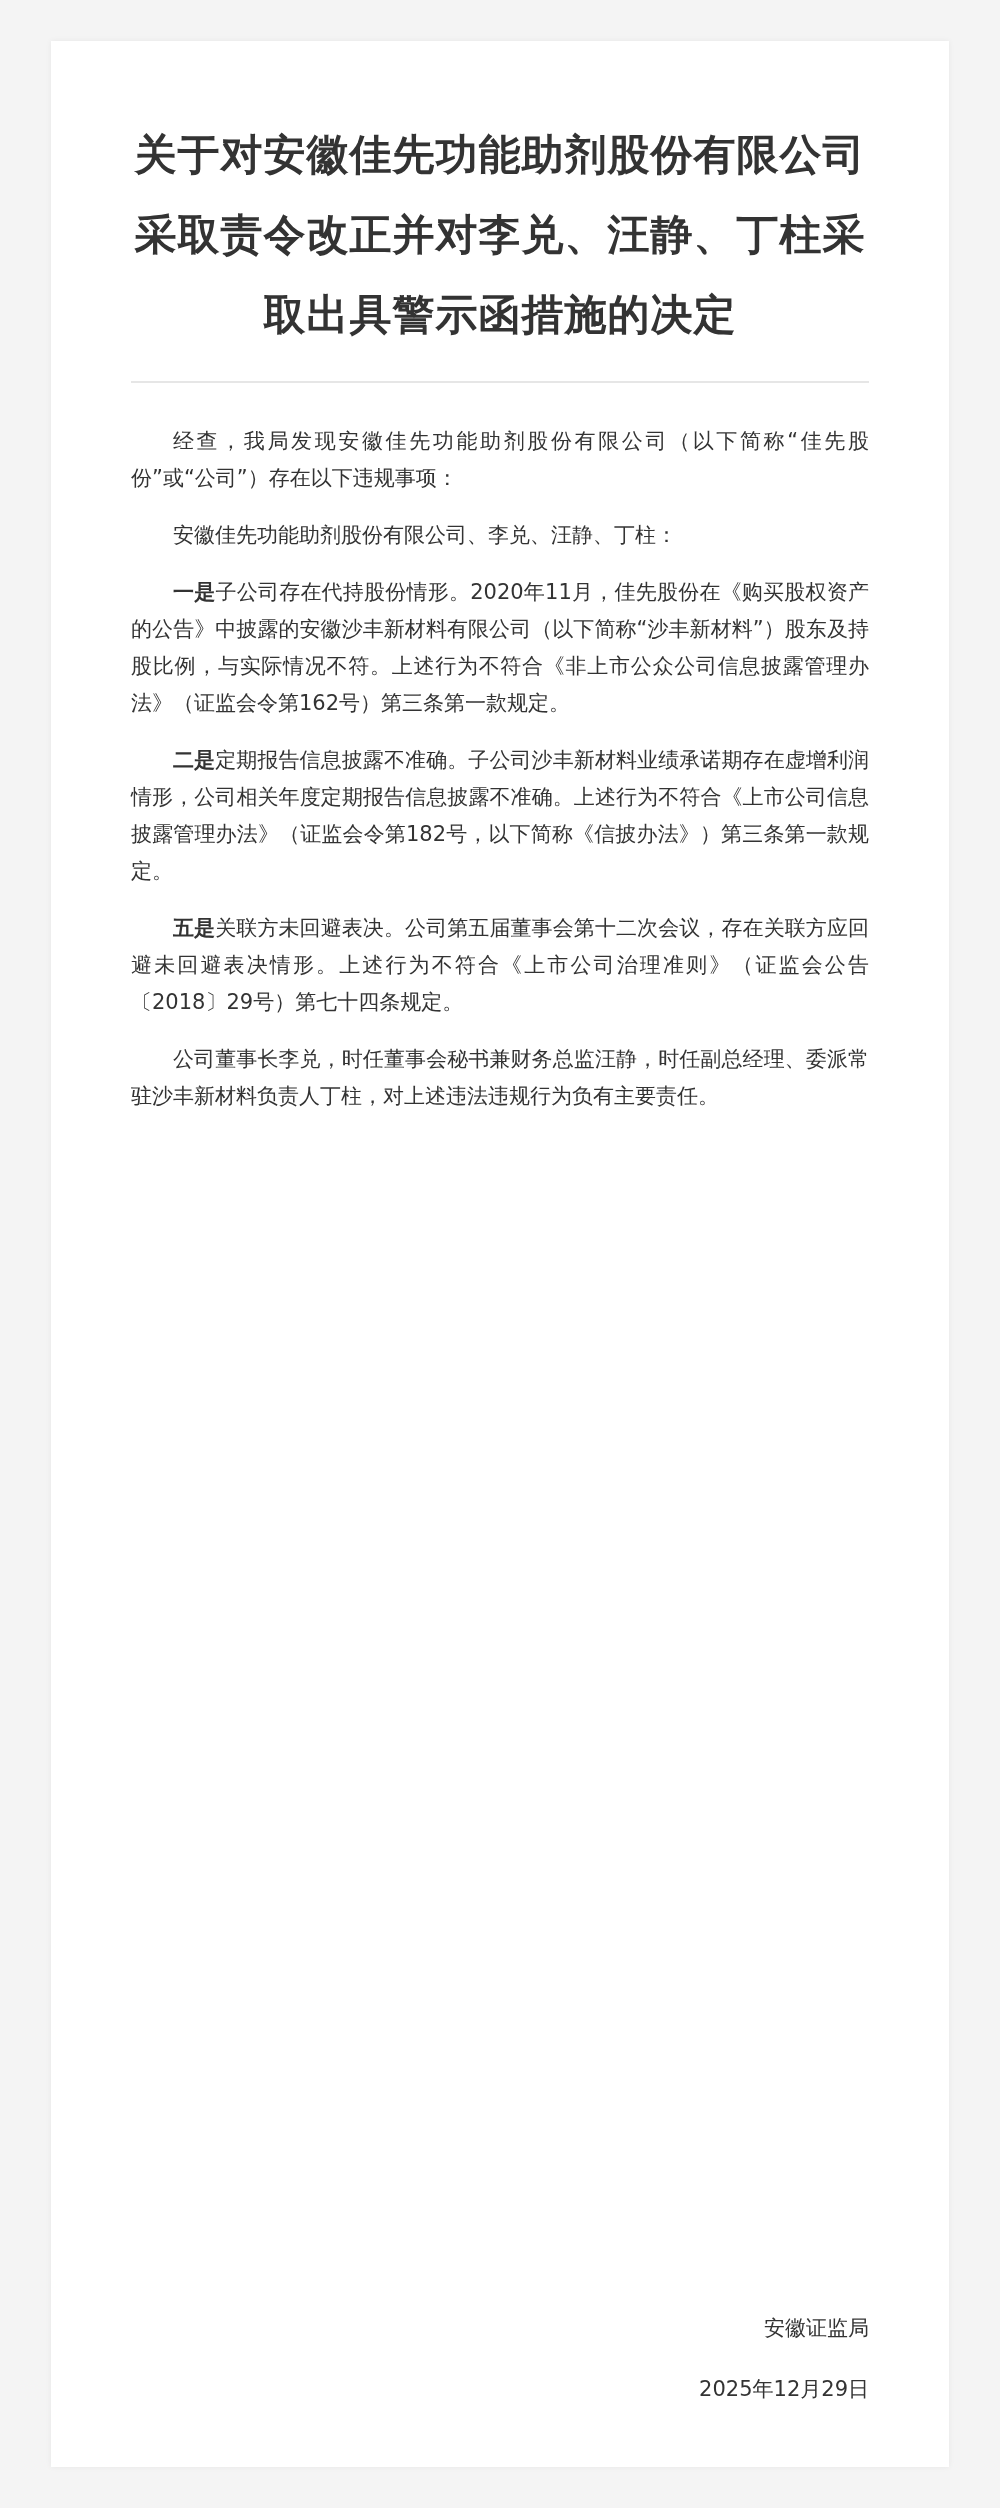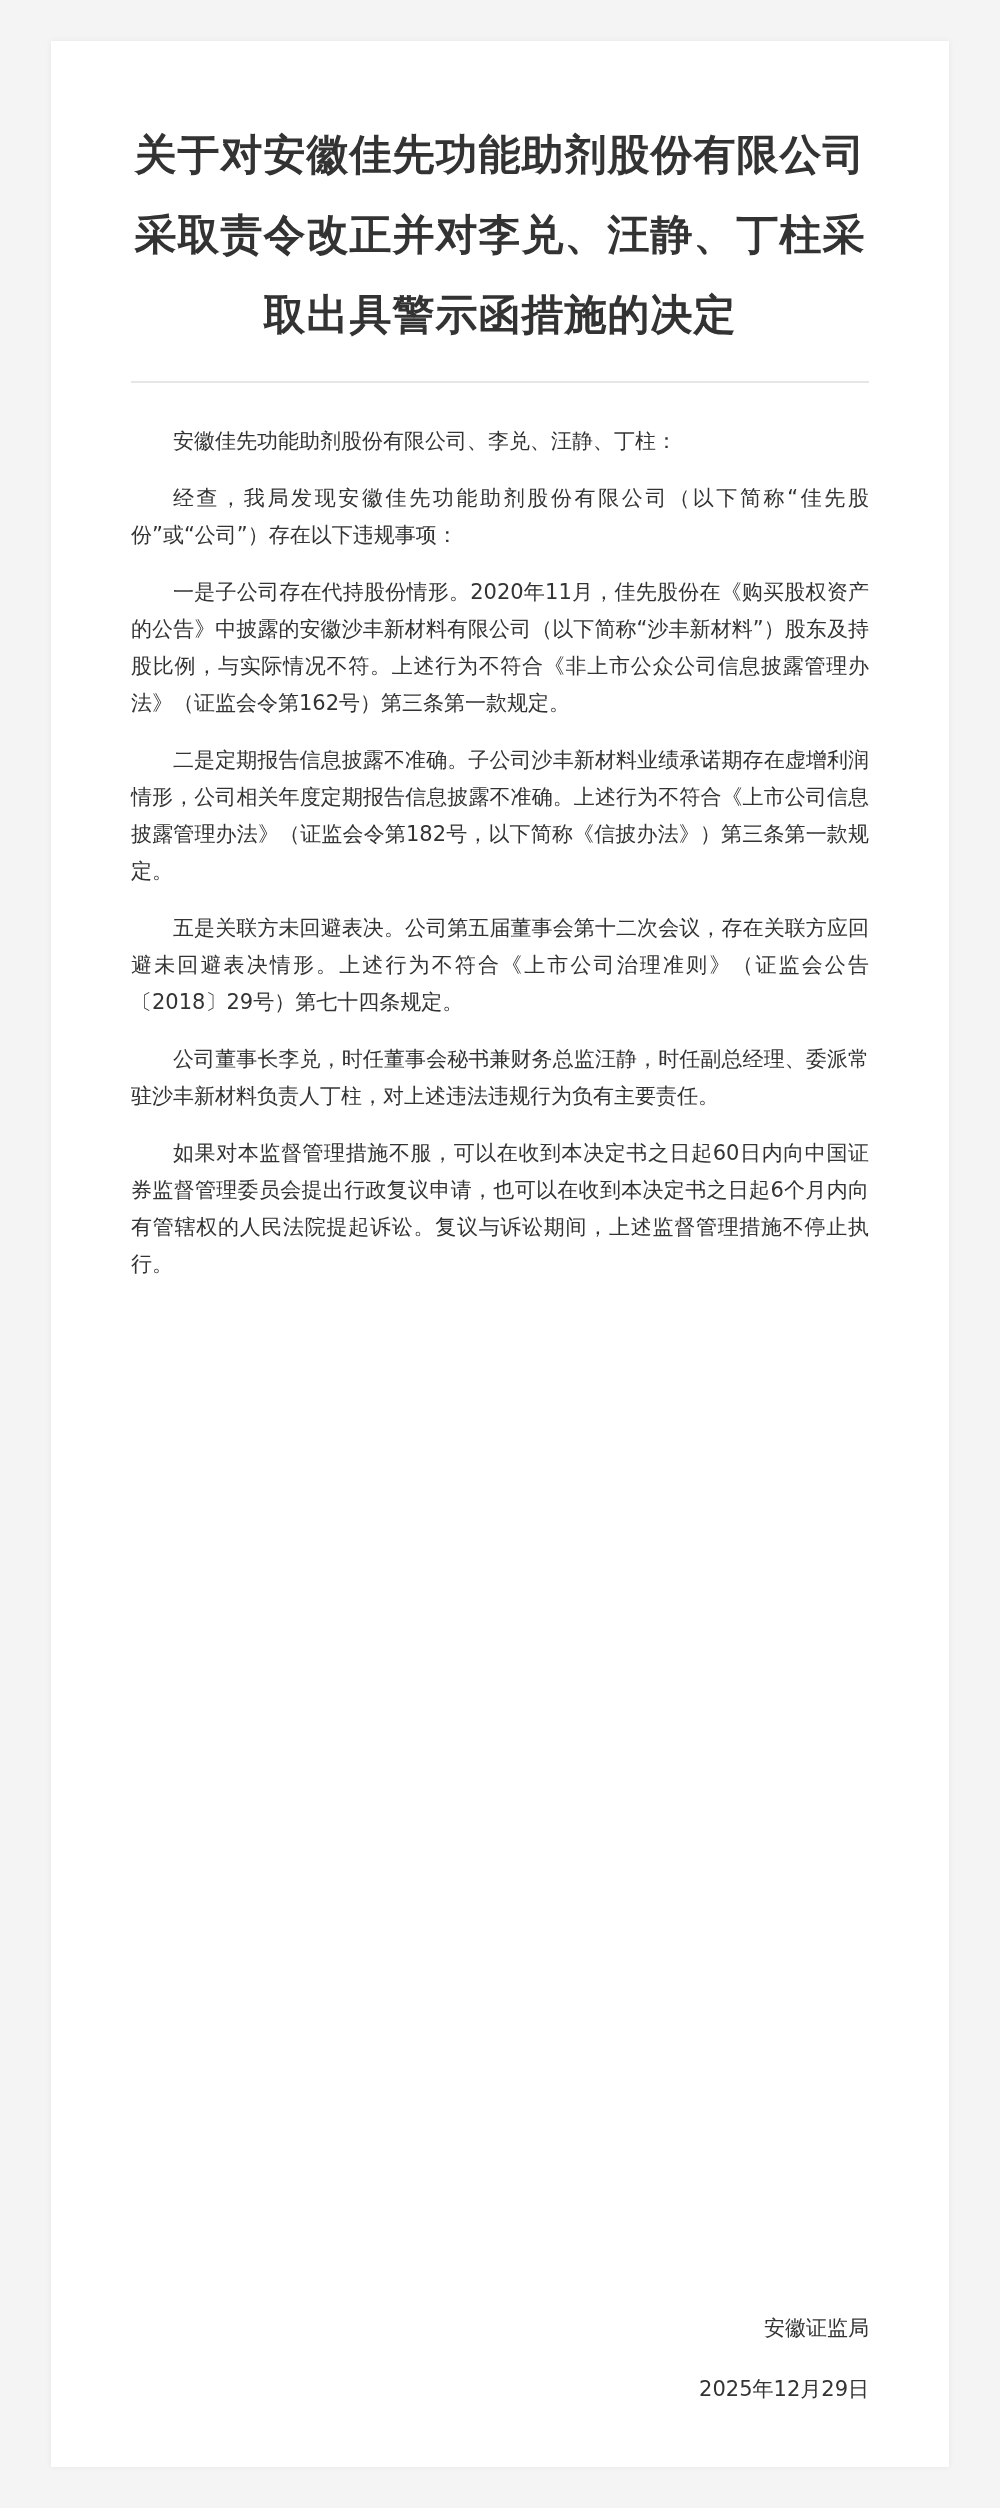--- a/index.html
+++ b/index.html
@@ -42,53 +42,52 @@
     }
     .para {
       margin: 0 0 20px 0;
       font-size: 21px;
       line-height: 37px;
       text-indent: 2em;
       color: #333333;
       text-align: justify;
     }
     .para .lead {
-      font-weight: normal;
+      font-weight: bold;
       margin-top: 8px;
     }
     .signature {
       position: absolute;
       right: 80px;
       text-align: center;
       font-size: 21px;
       line-height: 30px;
       color: #333333;
     }
     .sig-org { top: 2272px; }
     .sig-date { top: 2333px; margin-left: 44px; }
   </style>
 </head>
 <body>
 
 <div class="card">
   <h1 class="title">关于对安徽佳先功能助剂股份有限公司采取责令改正并对李兑、汪静、丁柱采取出具警示函措施的决定</h1>
 
   <div class="content">
+    <p class="para">经查，我局发现安徽佳先功能助剂股份有限公司（以下简称“佳先股份”或“公司”）存在以下违规事项：</p>
     <p class="para">安徽佳先功能助剂股份有限公司、李兑、汪静、丁柱：</p>
-    <p class="para">经查，我局发现安徽佳先功能助剂股份有限公司（以下简称“佳先股份”或“公司”）存在以下违规事项：</p>
 
     <p class="para">
       <span class="lead">一是</span><span>子公司存在代持股份情形。2020年11月，佳先股份在《购买股权资产的公告》中披露的安徽沙丰新材料有限公司（以下简称“沙丰新材料”）股东及持股比例，与实际情况不符。上述行为不符合《非上市公众公司信息披露管理办法》（证监会令第162号）第三条第一款规定。</span>
     </p>
     <p class="para">
       <span class="lead">二是</span><span>定期报告信息披露不准确。子公司沙丰新材料业绩承诺期存在虚增利润情形，公司相关年度定期报告信息披露不准确。上述行为不符合《上市公司信息披露管理办法》（证监会令第182号，以下简称《信披办法》）第三条第一款规定。</span>
     </p>
     <p class="para">
       <span class="lead">五是</span><span>关联方未回避表决。公司第五届董事会第十二次会议，存在关联方应回避未回避表决情形。上述行为不符合《上市公司治理准则》（证监会公告〔2018〕29号）第七十四条规定。</span>
     </p>
 
     <p class="para">公司董事长李兑，时任董事会秘书兼财务总监汪静，时任副总经理、委派常驻沙丰新材料负责人丁柱，对上述违法违规行为负有主要责任。</p>
-    <p class="para">如果对本监督管理措施不服，可以在收到本决定书之日起60日内向中国证券监督管理委员会提出行政复议申请，也可以在收到本决定书之日起6个月内向有管辖权的人民法院提起诉讼。复议与诉讼期间，上述监督管理措施不停止执行。</p>
   </div>
 
   <div class="signature sig-org">安徽证监局</div>
   <div class="signature sig-date">2025年12月29日</div>
 </div>
 
 </body></html>

